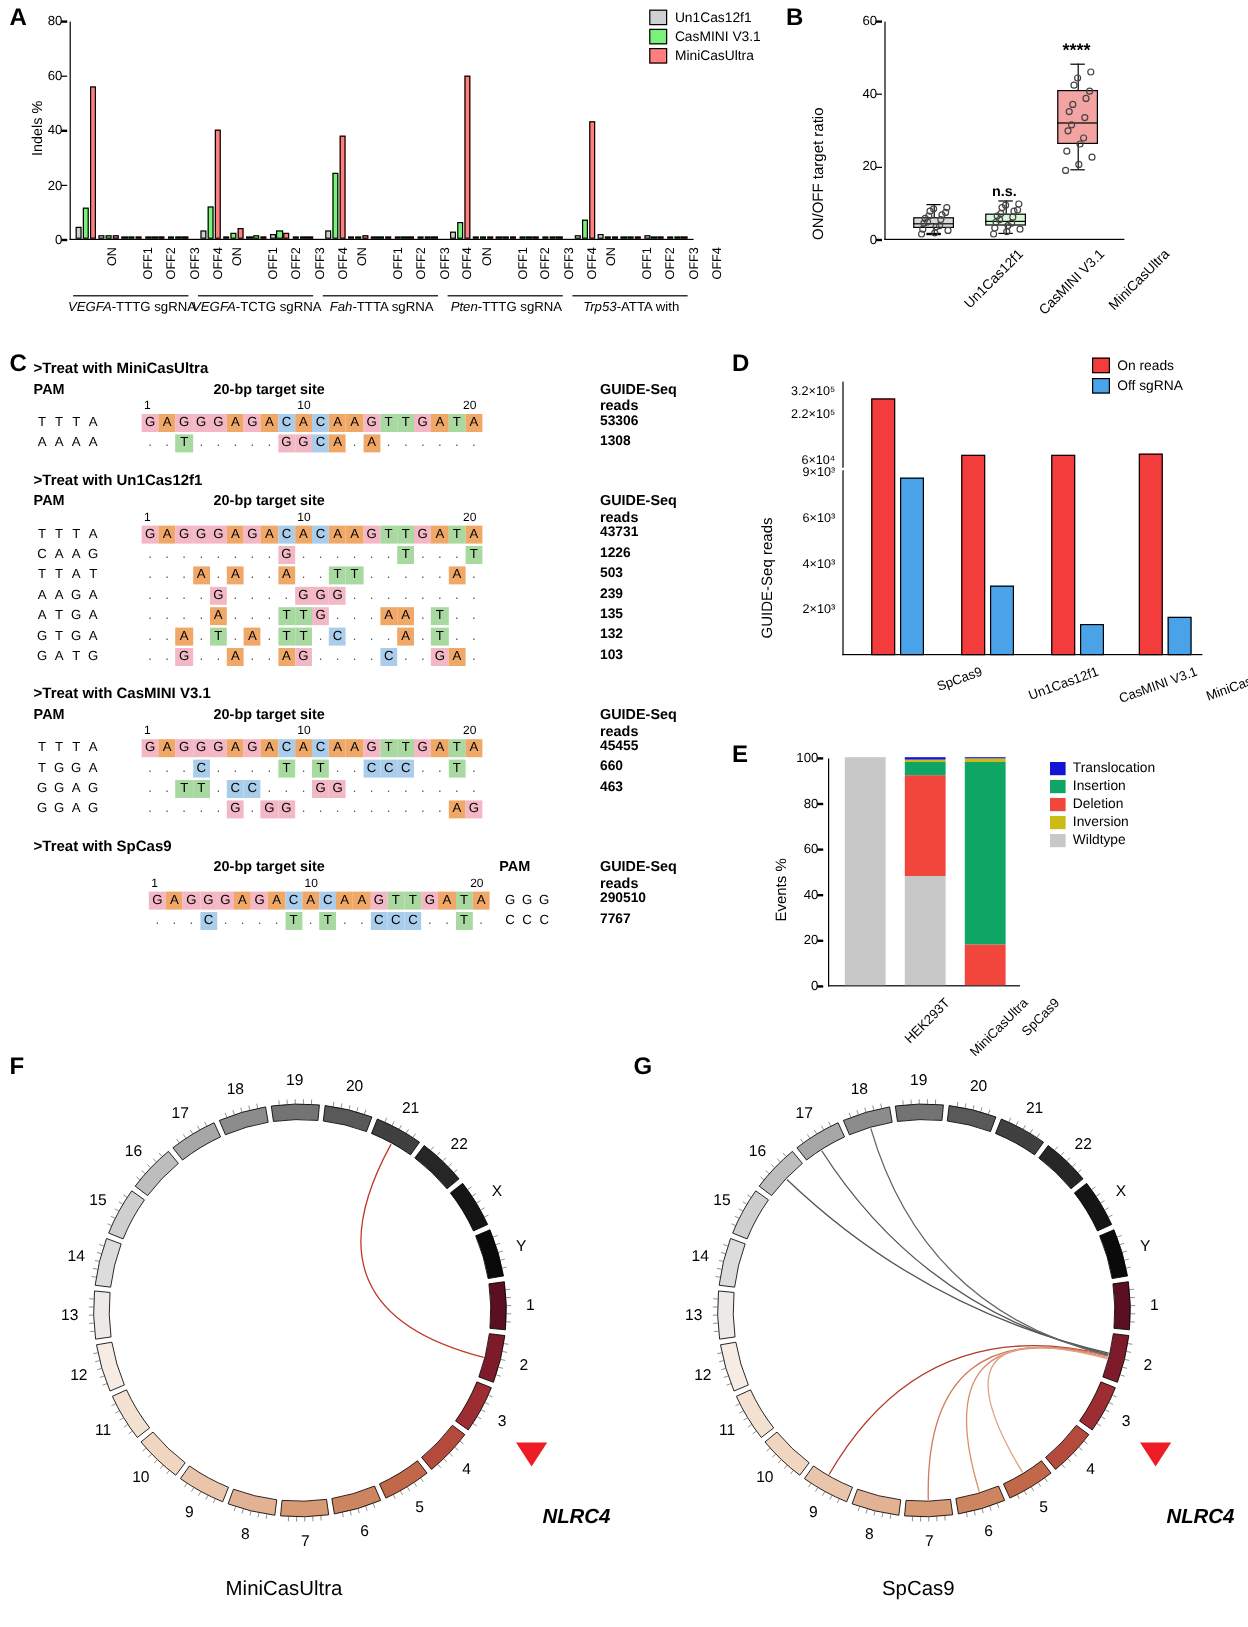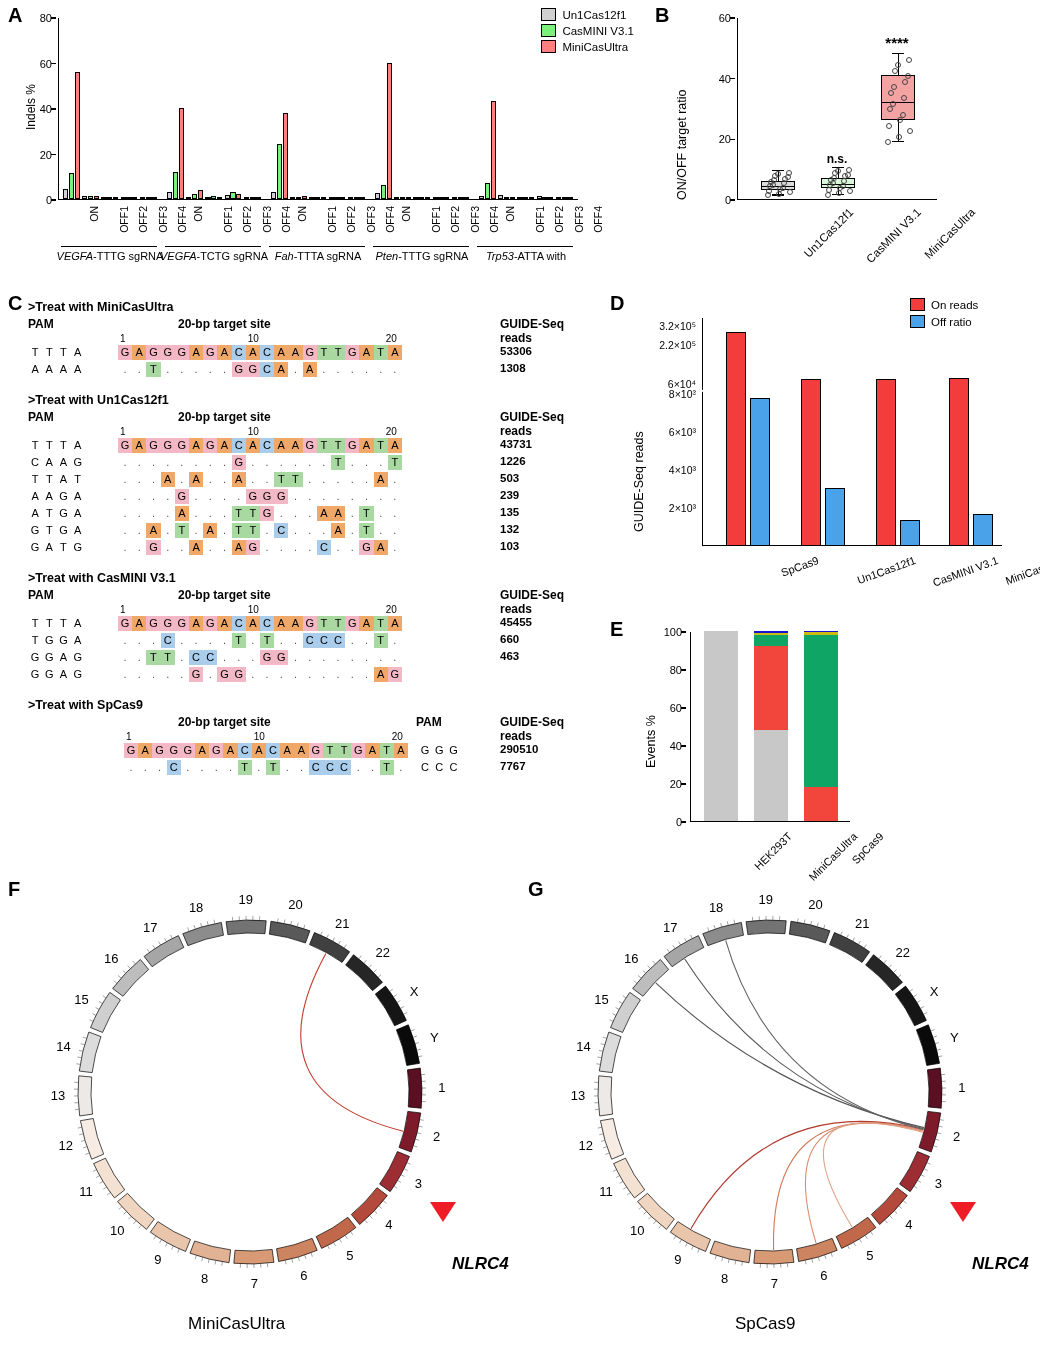--- a/index.html
+++ b/index.html
@@ -747,21 +747,21 @@
     </div>
 </div>
 
 <div id="panelD">
   <div class="panel-letter" style="left:0px;top:0px;">D</div>
   <div class="ytitleD">GUIDE-Seq reads</div>
   <div class="yD" id="yD" style="position:absolute;left:20px;top:26px;width:70px;height:228px;">
       <span style="top:190px;">2×10³</span>
       <span style="top:152px;">4×10³</span>
       <span style="top:114px;">6×10³</span>
-      <span style="top:76px;">8×10³</span>
+      <span style="top:76px;">9×10³</span>
       <span style="top:66px;">6×10⁴</span>
       <span style="top:27.333333333333336px;">2.2×10⁵</span>
       <span style="top:8px;">3.2×10⁵</span>
     </div>
   <div class="dPlot" id="dPlot">
       <div style="position:absolute;left:-8px;top:72px;width:14px;height:2px;background:#fff;transform:rotate(-20deg);"></div>
       <div class="dbar" style="left:23px;width:20px;top:13.701400000000007px;height:214.2986px;background:#f33c3c;"></div>
       <div class="dbar" style="left:47px;width:20px;top:80.42699999999999px;height:147.573px;background:#4aa3e8;"></div>
       <div class="dbar" style="left:98px;width:20px;top:61.41200666666667px;height:166.58799333333332px;background:#f33c3c;"></div>
       <div class="dbar" style="left:122px;width:20px;top:170.05px;height:57.94999999999999px;background:#4aa3e8;"></div>
@@ -770,21 +770,21 @@
       <div class="dbar" style="left:246px;width:20px;top:59.56084px;height:168.43916000000002px;background:#f33c3c;"></div>
       <div class="dbar" style="left:270px;width:20px;top:196.004px;height:31.99600000000001px;background:#4aa3e8;"></div>
     </div>
   <div class="legendD" style="left:300px;top:6px;">
     <div>
         <i style="background:#f33c3c"></i>
         <span>On reads</span>
       </div>
     <div>
         <i style="background:#4aa3e8"></i>
-        <span>Off ratio</span>
+        <span>Off sgRNA</span>
       </div>
   </div>
 <div class="xlabD" style="left:167px;top:262px;">SpCas9</div>
     <div class="xlabD" style="left:242px;top:262px;">Un1Cas12f1</div>
     <div class="xlabD" style="left:317px;top:262px;">CasMINI V3.1</div>
     <div class="xlabD" style="left:390px;top:262px;">MiniCasUltra</div>
   </div>
 
 <div id="panelE">
   <div class="panel-letter" style="left:0px;top:0px;">E</div>
@@ -812,20 +812,42 @@
         <div class="eseg" style="bottom:91.2px;height:83.6px;background:#f2453c;"></div>
         <div class="eseg" style="bottom:174.8px;height:11.4px;background:#0fa564;"></div>
         <div class="eseg" style="bottom:186.2px;height:1.9000000000000001px;background:#ccbb14;"></div>
         <div class="eseg" style="bottom:188.1px;height:1.9000000000000001px;background:#1414d2;"></div>
       </div>
       <div class="estack" style="left:113px;height:190px;">
         <div class="eseg" style="bottom:0px;height:34.199999999999996px;background:#f2453c;"></div>
         <div class="eseg" style="bottom:34.199999999999996px;height:152px;background:#0fa564;"></div>
         <div class="eseg" style="bottom:186.2px;height:2.85px;background:#ccbb14;"></div>
         <div class="eseg" style="bottom:189.05px;height:0.9500000000000001px;background:#1414d2;"></div>
+      </div>
+    </div>
+  <div class="legendE" style="left:265px;top:16px;" id="legendE">
+      <div>
+        <i style="background:#1414d2;"></i>
+        <span>Translocation</span>
+      </div>
+      <div>
+        <i style="background:#0fa564;"></i>
+        <span>Insertion</span>
+      </div>
+      <div>
+        <i style="background:#f2453c;"></i>
+        <span>Deletion</span>
+      </div>
+      <div>
+        <i style="background:#ccbb14;"></i>
+        <span>Inversion</span>
+      </div>
+      <div>
+        <i style="background:#c8c8c8;"></i>
+        <span>Wildtype</span>
       </div>
     </div>
 <div class="xlabE" style="left:128px;top:212px;">HEK293T</div>
     <div class="xlabE" style="left:178px;top:212px;">MiniCasUltra</div>
     <div class="xlabE" style="left:228px;top:212px;">SpCas9</div>
   </div>
 
 <div id="panelF" style="position:absolute;left:0;top:866px;width:520px;height:490px;">
   <div class="panel-letter" style="left:8px;top:12px;">F</div>
   <div id="circosF" style="position:absolute;left:30px;top:6px;width:460px;height:440px;"><svg width="440" height="440">

